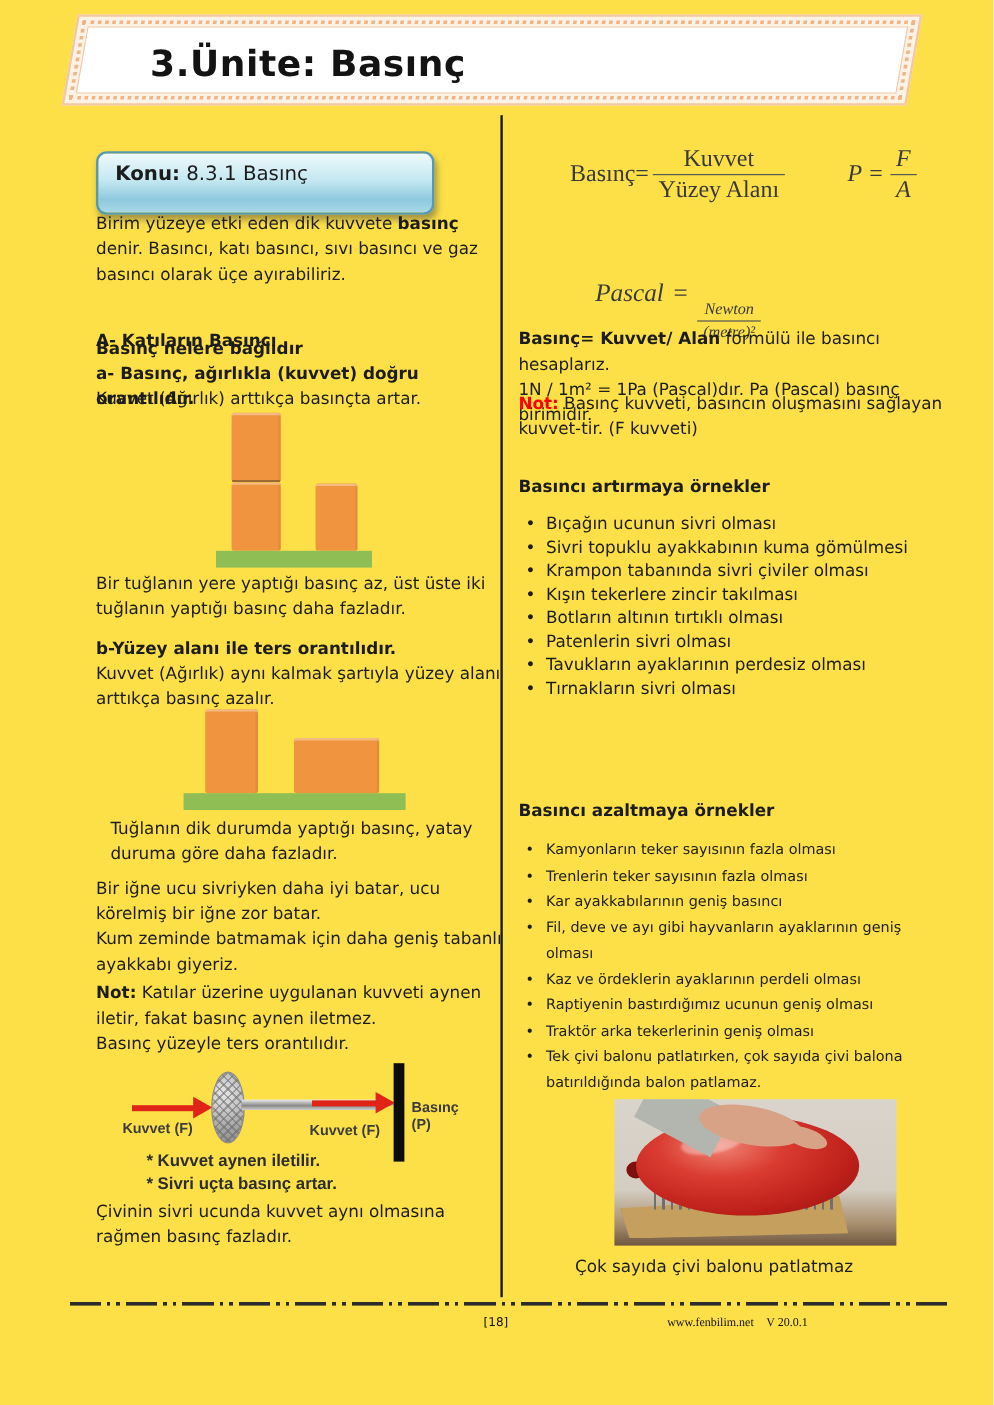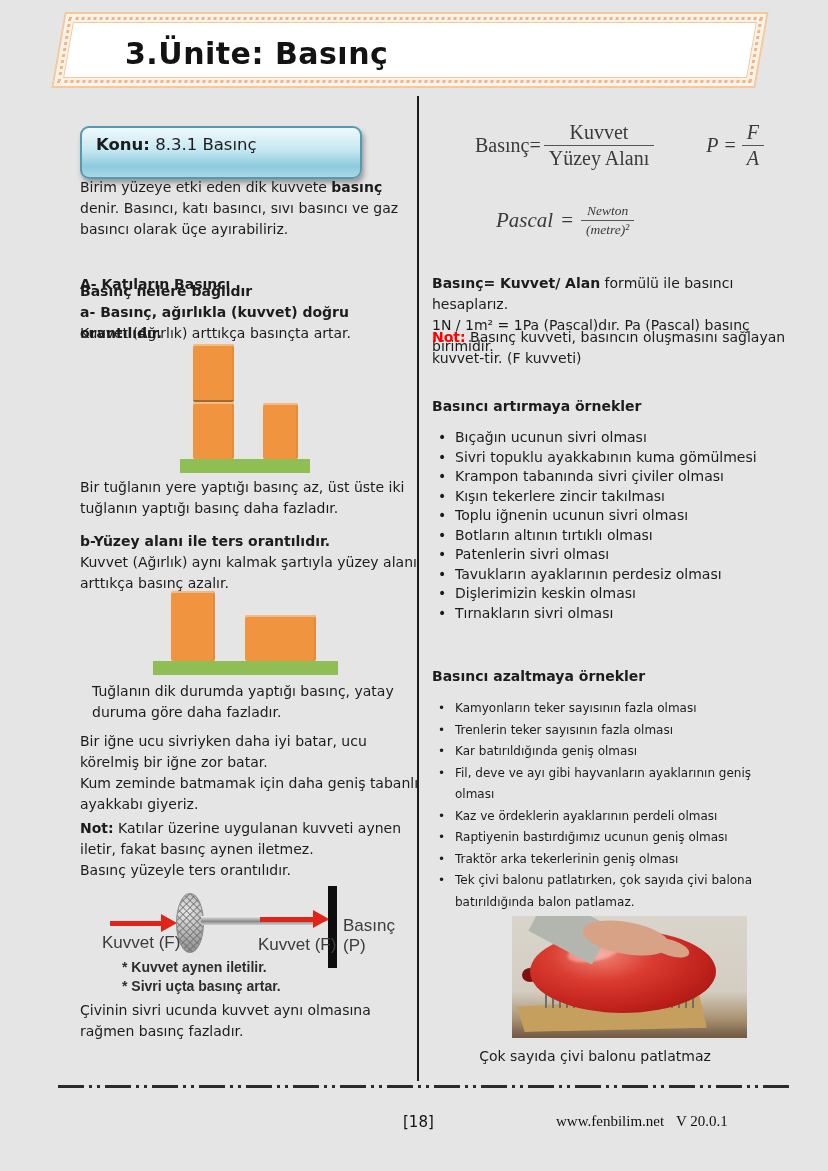--- a/index.html
+++ b/index.html
@@ -1,16 +1,16 @@
 <!DOCTYPE html>
 <html><head>
 <meta charset="utf-8">
 <style>
   html,body{margin:0;padding:0;background:#fff;}
-  .page{position:relative;width:828px;height:1171px;background:#e5e5e5;overflow:hidden;
+  .page{position:relative;width:828px;height:1171px;background:#fde047;overflow:hidden;
         font-family:"DejaVu Sans",sans-serif;color:#1c1c1c;}
   .abs{position:absolute;}
   .txt{font-size:14px;line-height:21px;}
   .b{font-weight:bold;}
   
   .hbox{left:58px;top:12px;width:704px;height:76px;transform:skewX(-10deg);
         border:2px solid #f3c79f;background:#fdf2e6;padding:3px;box-sizing:border-box;}
   .hbox-mid{width:100%;height:100%;border:3px dotted #efb488;box-sizing:border-box;padding:2px;background:#fdf2e6;}
   .hbox-in{width:100%;height:100%;border:1px solid #f3c79f;box-sizing:border-box;background:#fff;}
   .title{left:125px;top:36px;font-size:30px;font-weight:bold;color:#131313;letter-spacing:0.5px;}
@@ -33,29 +33,29 @@
   .formula{font-family:"Liberation Serif","DejaVu Serif",serif;color:#3a3a3a;display:flex;align-items:center;}
   .frac{display:inline-block;text-align:center;vertical-align:middle;}
   .frac .num{display:block;border-bottom:1.6px solid #555;padding:0 5px 1px 5px;}
   .frac .den{display:block;padding:1px 5px 0 5px;}
   .it{font-style:italic;}
   
   .nail-wrap{left:100px;top:878px;width:300px;height:118px;}
   .arrow-line{position:absolute;background:#e02418;height:5px;}
   .arrow-head{position:absolute;width:0;height:0;border-top:9px solid transparent;
               border-bottom:9px solid transparent;border-left:16px solid #e02418;}
-  .nail-label{position:absolute;font-family:"Liberation Sans",sans-serif;font-weight:normal;
-              font-size:17px;color:#3c3c3c;}
+  .nail-label{position:absolute;font-family:"Liberation Sans",sans-serif;font-weight:bold;
+              font-size:12px;color:#3c3c3c;}
   
   .photo{left:512px;top:916px;width:235px;height:122px;overflow:hidden;
          background:linear-gradient(to bottom,#dad5cc 0%,#d3cdc2 62%,#a8906f 85%,#6f5742 100%);}
   .footer-line{left:58px;top:1085px;width:732px;height:3px;
     background:repeating-linear-gradient(to right,#2b2b2b 0 26px,transparent 26px 31px,
       #2b2b2b 31px 34px,transparent 34px 39px,#2b2b2b 39px 42px,transparent 42px 47px);}
-  .footer-txt{font-size:15px;color:#111;margin-top:16px;}
+  .footer-txt{font-size:10px;color:#111;}
   .red{color:#ff0000;}
 </style>
 </head>
 <body>
 
 <div class="page">
 
   <div class="abs hbox">
     <div class="hbox-mid">
       <div class="hbox-in"></div>
@@ -141,21 +141,21 @@
     <span style="margin:0 6px;">=</span>
     <span class="frac it">
       <span class="num">F</span>
       <span class="den">A</span>
     </span>
   </div>
 
   <div class="abs formula" style="left:496px;top:203px;font-size:21px;">
     <span class="it">Pascal</span>
     <span style="margin:0 8px;">=</span>
-    <span class="frac it" style="font-size:13.5px;">
+    <span class="frac it" style="font-size:13.5px;margin-top:47px;">
       <span class="num">Newton</span>
       <span class="den">(metre)²</span>
     </span>
   </div>
 
   <div class="abs txt" style="left:432px;top:273px;width:360px;">
     <span class="b">Basınç= Kuvvet/ Alan</span><span> formülü ile basıncı hesaplarız.</span>
     <br>
     <span>1N / 1m² = 1Pa (Pascal)dır. Pa (Pascal) basınç birimidir.</span>
   </div>
@@ -164,34 +164,32 @@
     <span class="b red">Not:</span><span> Basınç kuvveti, basıncın oluşmasını sağlayan kuvvet-tir. (F kuvveti)</span>
   </div>
 
   <div class="abs txt b" style="left:432px;top:396px;">Basıncı artırmaya örnekler</div>
 
   <ul class="dots abs" style="left:432px;top:428px;width:358px;font-size:14px;line-height:19.5px;">
     <li>Bıçağın ucunun sivri olması</li>
     <li>Sivri topuklu ayakkabının kuma gömülmesi</li>
     <li>Krampon tabanında sivri çiviler olması</li>
     <li>Kışın tekerlere zincir takılması</li>
-    <li>Toplu iğnenin ucunun sivri olması</li>
     <li>Botların altının tırtıklı olması</li>
     <li>Patenlerin sivri olması</li>
     <li>Tavukların ayaklarının perdesiz olması</li>
-    <li>Dişlerimizin keskin olması</li>
     <li>Tırnakların sivri olması</li>
   </ul>
 
   <div class="abs txt b" style="left:432px;top:666px;">Basıncı azaltmaya örnekler</div>
 
   <ul class="dots abs" style="left:432px;top:698px;width:360px;font-size:12px;line-height:21.5px;">
     <li>Kamyonların teker sayısının fazla olması</li>
     <li>Trenlerin teker sayısının fazla olması</li>
-    <li>Kar batırıldığında geniş olması</li>
+    <li>Kar ayakkabılarının geniş basıncı</li>
     <li>Fil, deve ve ayı gibi hayvanların ayaklarının geniş olması</li>
     <li>Kaz ve ördeklerin ayaklarının perdeli olması</li>
     <li>Raptiyenin bastırdığımız ucunun geniş olması</li>
     <li>Traktör arka tekerlerinin geniş olması</li>
     <li>Tek çivi balonu patlatırken, çok sayıda çivi balona batırıldığında balon patlamaz.</li>
   </ul>
 
   <div class="abs photo">
     <div style="position:absolute;left:5px;top:80px;width:190px;height:36px;background:#c59f5e;
          clip-path:polygon(0 30%,96% 0,100% 88%,4% 100%);box-shadow:0 3px 3px rgba(60,40,20,.5);"></div>

